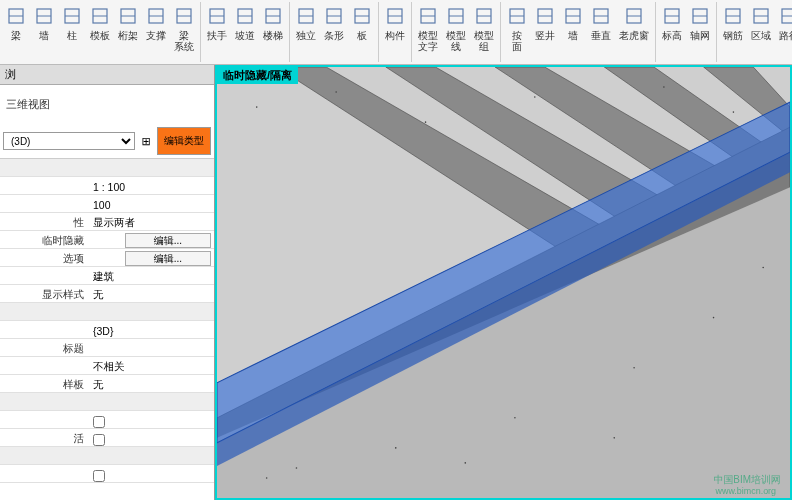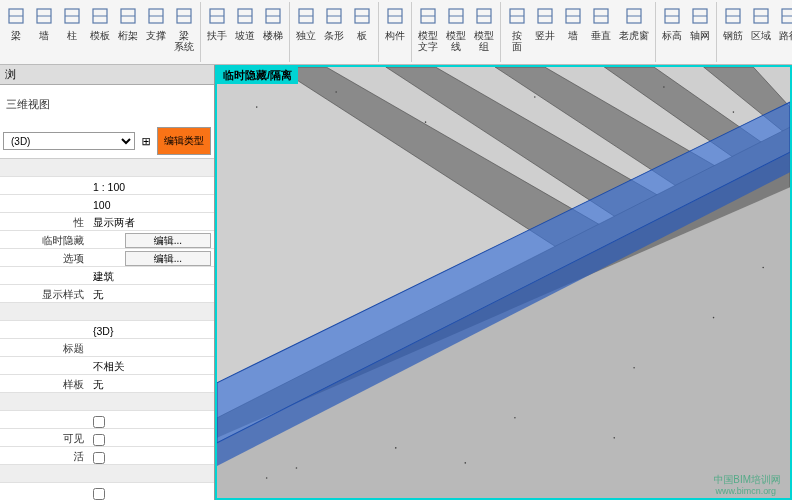--- a/index.html
+++ b/index.html
@@ -399,26 +399,20 @@
           </div>
         </div>
         <div class="prop-row group"></div>
         <div class="prop-row">
           <div class="prop-label"></div>
           <div class="prop-value">
             <input type="checkbox" style="">
           </div>
         </div>
         <div class="prop-row">
-          <div class="prop-label">可见</div>
-          <div class="prop-value">
-            <input type="checkbox" style="">
-          </div>
-        </div>
-        <div class="prop-row">
           <div class="prop-label">活</div>
           <div class="prop-value">
             <input type="checkbox" style="">
           </div>
         </div>
         <div class="prop-row group"></div>
         <div class="prop-row">
           <div class="prop-label"></div>
           <div class="prop-value">
             <input type="checkbox" style="">

